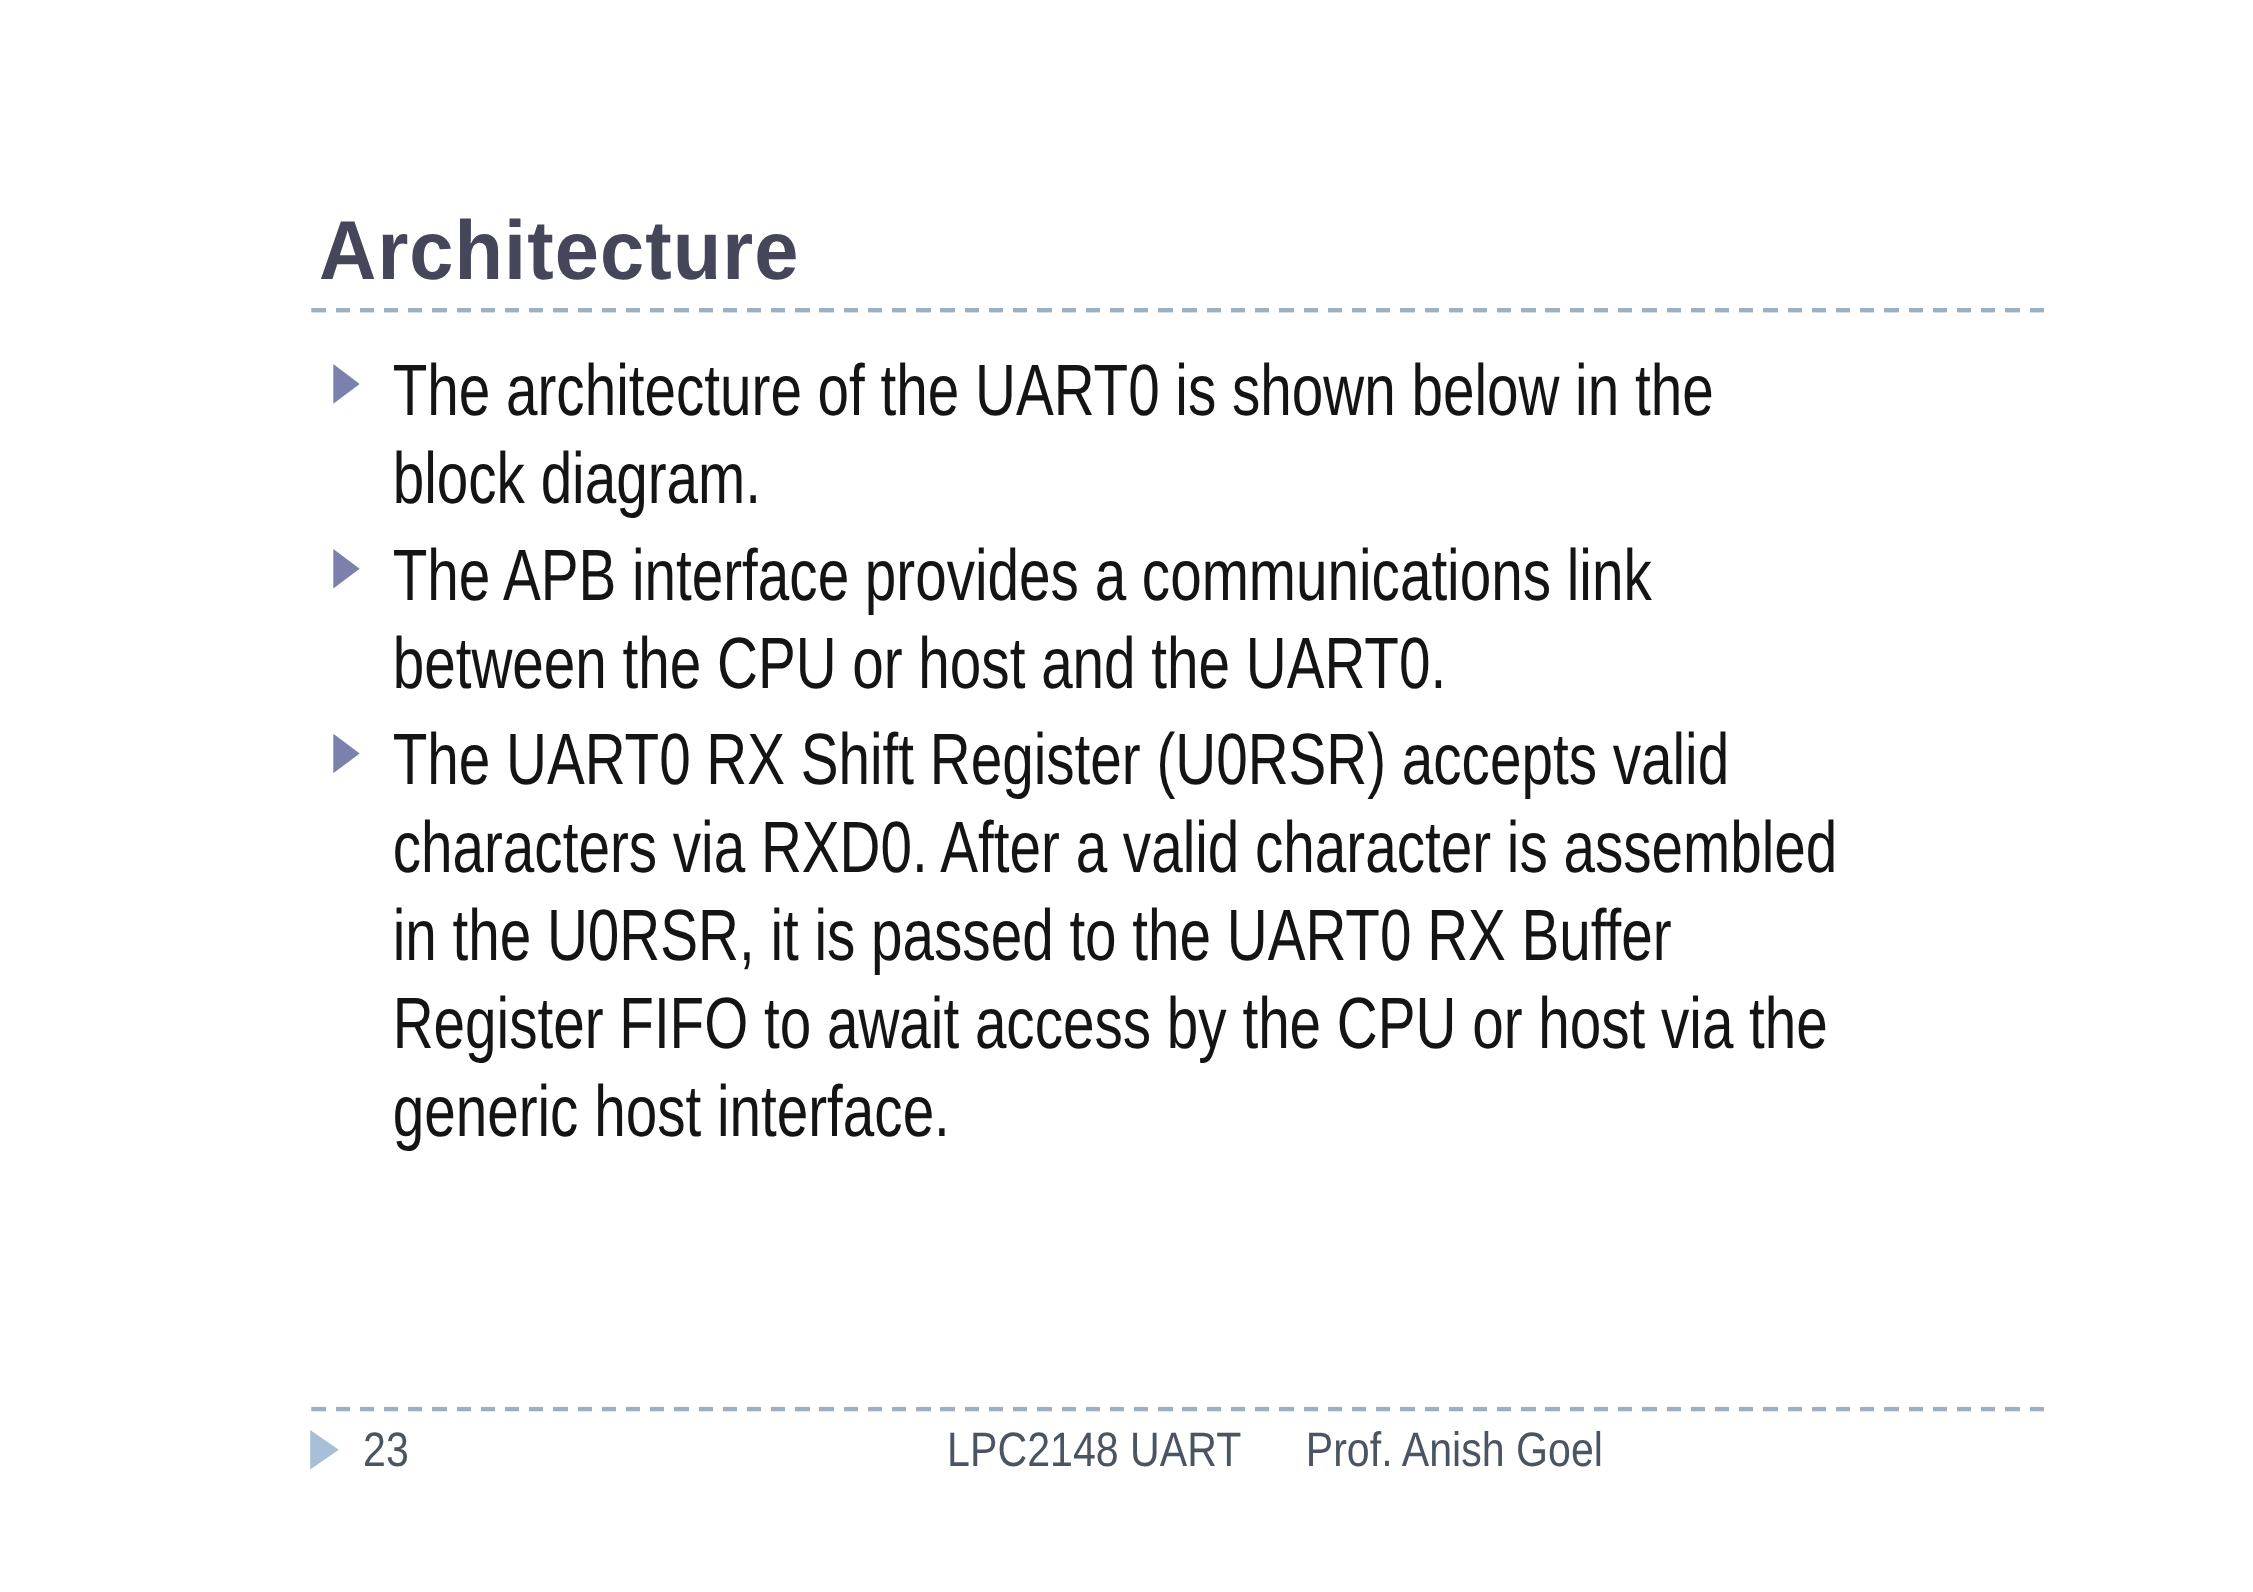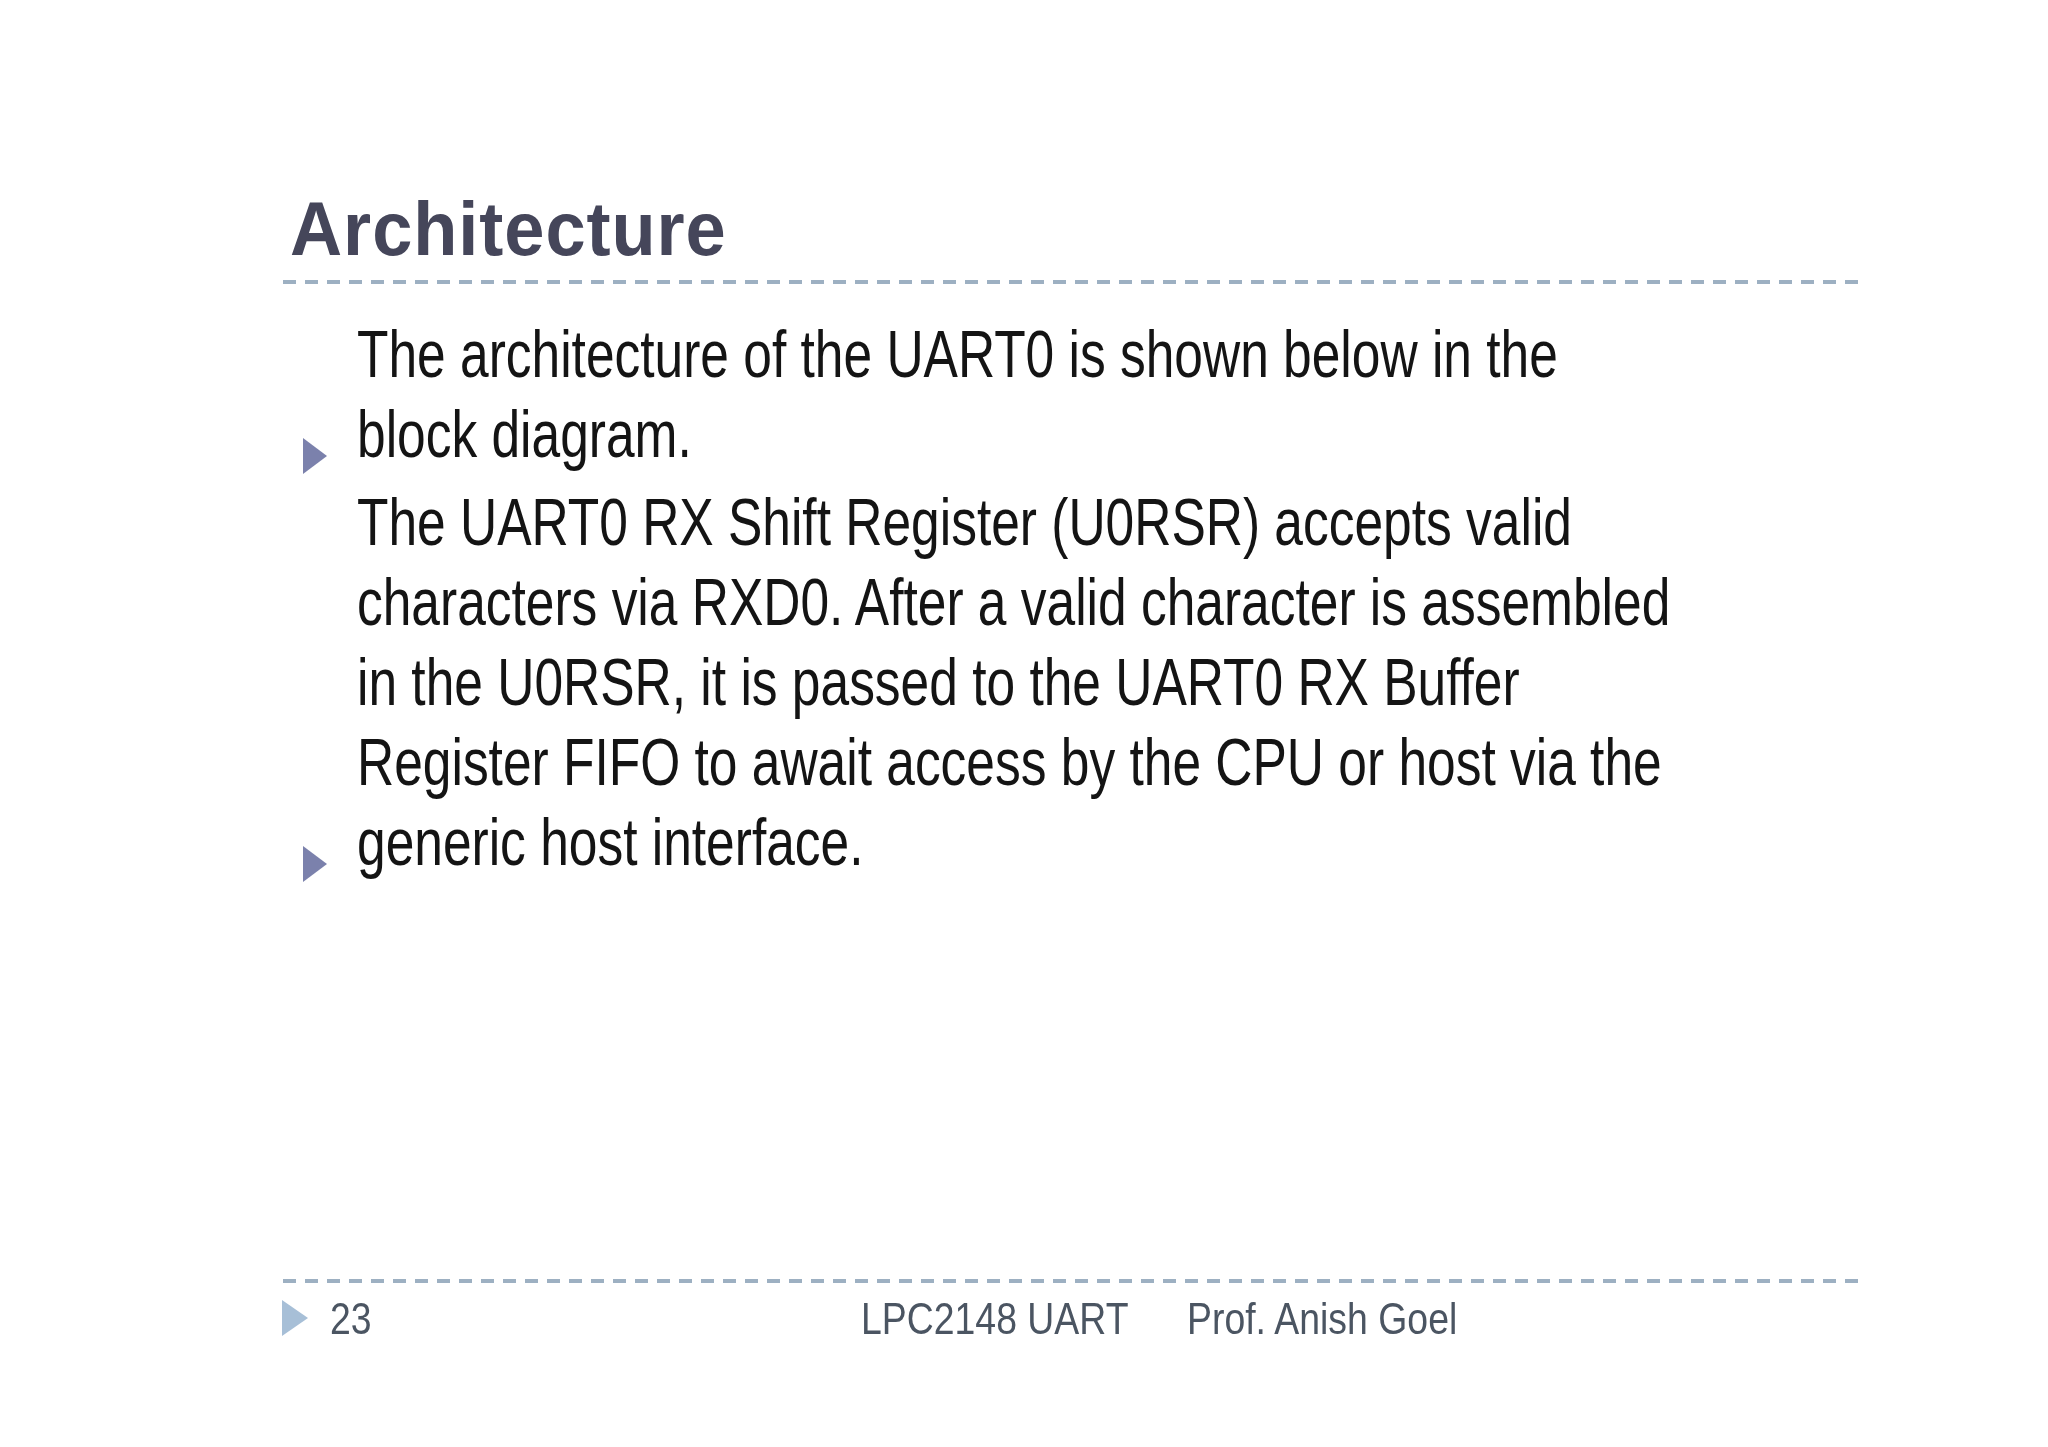--- a/index.html
+++ b/index.html
@@ -49,21 +49,21 @@
 
   
   .content {
     position: absolute;
     left: 256px;
     top: 314px;
     width: 1600px;
   }
   .bullet {
     display: flex;
-    align-items: flex-end;
+    align-items: flex-start;
     margin-bottom: 8px;
   }
   .bullet-marker {
     flex: 0 0 auto;
     width: 0;
     height: 0;
     margin-top: 17px;
     margin-right: 30px;
     border-left: 24px solid var(--marker-color, #7b81ac);
     border-top: 18px solid transparent;
@@ -118,20 +118,27 @@
       <div class="bullet">
         <div class="bullet-marker"></div>
         <div class="bullet-lines">
           <div class="bullet-line">The architecture of the UART0 is shown below in the</div>
           <div class="bullet-line">block diagram.</div>
         </div>
       </div>
       <div class="bullet">
         <div class="bullet-marker"></div>
         <div class="bullet-lines">
+          <div class="bullet-line">The APB interface provides a communications link</div>
+          <div class="bullet-line">between the CPU or host and the UART0.</div>
+        </div>
+      </div>
+      <div class="bullet">
+        <div class="bullet-marker"></div>
+        <div class="bullet-lines">
           <div class="bullet-line">The UART0 RX Shift Register (U0RSR) accepts valid</div>
           <div class="bullet-line">characters via RXD0. After a valid character is assembled</div>
           <div class="bullet-line">in the U0RSR, it is passed to the UART0 RX Buffer</div>
           <div class="bullet-line">Register FIFO to await access by the CPU or host via the</div>
           <div class="bullet-line">generic host interface.</div>
         </div>
       </div>
     </div>
 
   <div class="rule footer-rule"></div>

